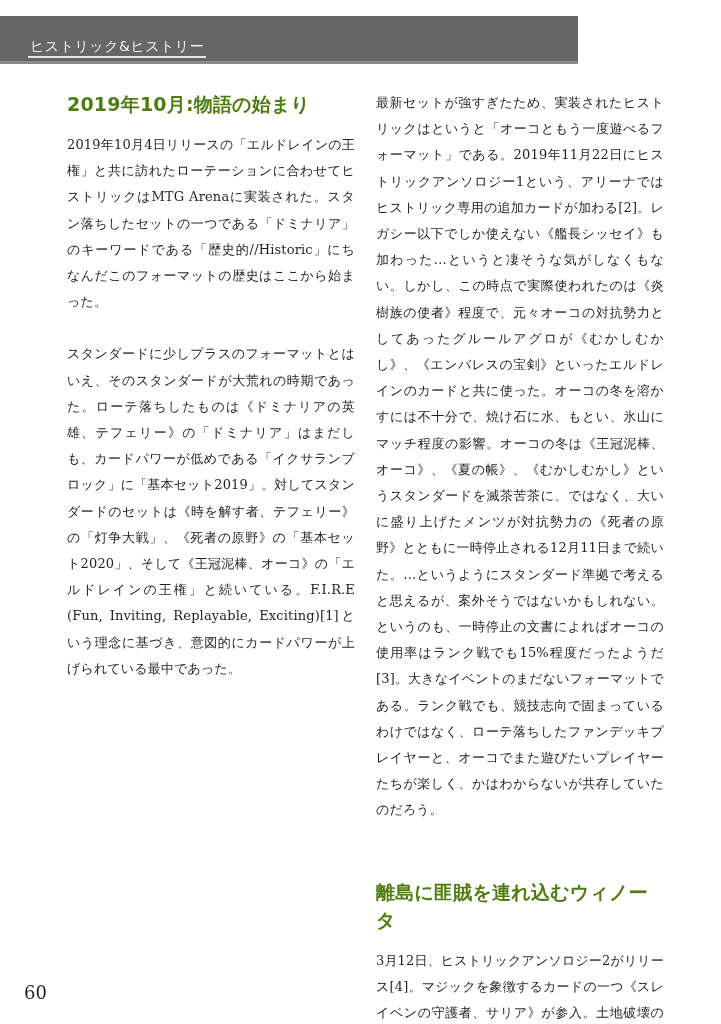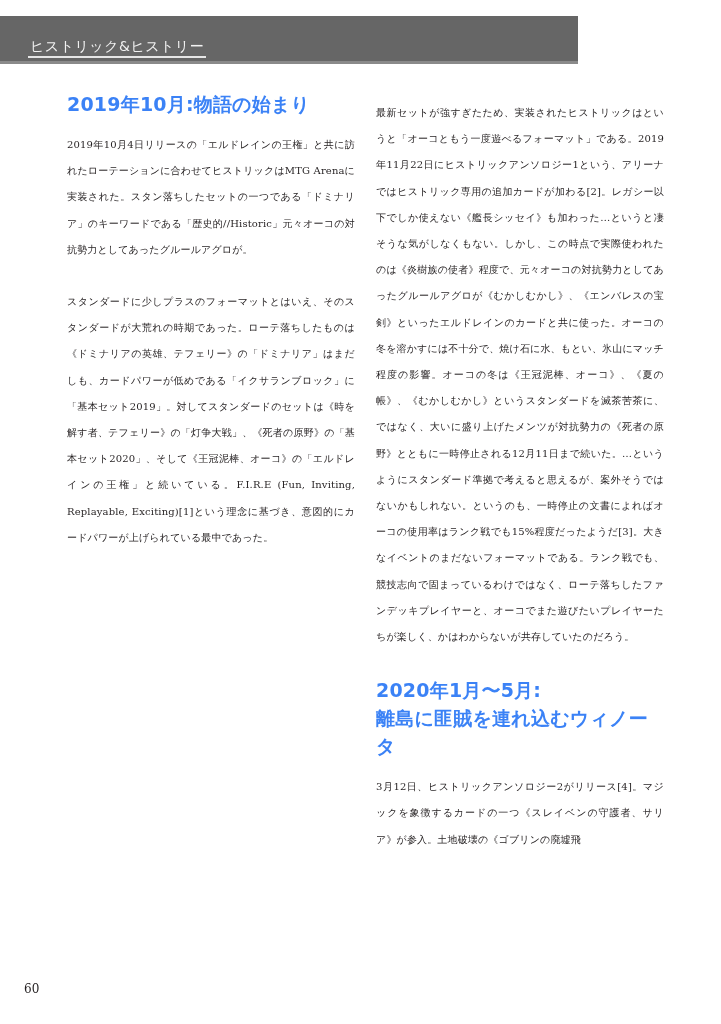--- a/index.html
+++ b/index.html
@@ -42,55 +42,55 @@
       width: 288px;
     }
     .col-left { left: 67px; }
     .col-right { left: 376px; }
     h2.section-title {
       font-family: "DejaVu Sans", "Liberation Sans", sans-serif;
       font-weight: bold;
       font-size: 19px;
       line-height: 28px;
       margin: 0 0 14px 0;
-      color: #3b82f6;
+      color: #4d7c0f;
       letter-spacing: 0.2px;
     }
     p.body {
-      font-size: 10px;
+      font-size: 13px;
       line-height: 26.2px;
-      margin: 10px 0 26px 0;
+      margin: 0 0 26px 0;
       text-align: justify;
       letter-spacing: 0.15px;
     }
     .col-left p.body:first-of-type { margin-top: 0; }
     .col-right h2.section-title { margin-top: 22px; }
     .page-number {
       position: absolute;
       left: 24px;
       top: 982px;
-      font-size: 12px;
+      font-size: 18px;
       color: #231f20;
     }
   </style>
 </head>
 <body>
 
 <div class="header-band">
   <span class="running-head">ヒストリック&amp;ヒストリー</span>
 </div>
 
 <div class="column col-left">
   <h2 class="section-title">2019年10月:物語の始まり</h2>
-  <p class="body">2019年10月4日リリースの「エルドレインの王権」と共に訪れたローテーションに合わせてヒストリックはMTG Arenaに実装された。スタン落ちしたセットの一つである「ドミナリア」のキーワードである「歴史的//Historic」元々オーコの対抗勢力としてあったグルールアグロが。</p>
+  <p class="body">2019年10月4日リリースの「エルドレインの王権」と共に訪れたローテーションに合わせてヒストリックはMTG Arenaに実装された。スタン落ちしたセットの一つである「ドミナリア」のキーワードである「歴史的//Historic」にちなんだこのフォーマットの歴史はここから始まった。</p>
   <p class="body">スタンダードに少しプラスのフォーマットとはいえ、そのスタンダードが大荒れの時期であった。ローテ落ちしたものは《ドミナリアの英雄、テフェリー》の「ドミナリア」はまだしも、カードパワーが低めである「イクサランブロック」に「基本セット2019」。対してスタンダードのセットは《時を解す者、テフェリー》の「灯争大戦」、《死者の原野》の「基本セット2020」、そして《王冠泥棒、オーコ》の「エルドレインの王権」と続いている。F.I.R.E (Fun, Inviting, Replayable, Exciting)[1]という理念に基づき、意図的にカードパワーが上げられている最中であった。</p>
 </div>
 
 <div class="column col-right">
   <p class="body">最新セットが強すぎたため、実装されたヒストリックはというと「オーコともう一度遊べるフォーマット」である。2019年11月22日にヒストリックアンソロジー1という、アリーナではヒストリック専用の追加カードが加わる[2]。レガシー以下でしか使えない《艦長シッセイ》も加わった…というと凄そうな気がしなくもない。しかし、この時点で実際使われたのは《炎樹族の使者》程度で、元々オーコの対抗勢力としてあったグルールアグロが《むかしむかし》、《エンバレスの宝剣》といったエルドレインのカードと共に使った。オーコの冬を溶かすには不十分で、焼け石に水、もとい、氷山にマッチ程度の影響。オーコの冬は《王冠泥棒、オーコ》、《夏の帳》、《むかしむかし》というスタンダードを滅茶苦茶に、ではなく、大いに盛り上げたメンツが対抗勢力の《死者の原野》とともに一時停止される12月11日まで続いた。…というようにスタンダード準拠で考えると思えるが、案外そうではないかもしれない。というのも、一時停止の文書によればオーコの使用率はランク戦でも15%程度だったようだ[3]。大きなイベントのまだないフォーマットである。ランク戦でも、競技志向で固まっているわけではなく、ローテ落ちしたファンデッキプレイヤーと、オーコでまた遊びたいプレイヤーたちが楽しく、かはわからないが共存していたのだろう。</p>
   <h2 class="section-title">
-    <span>2020年1月〜5月:</span><br>
+    <br>
     <span>離島に匪賊を連れ込むウィノータ</span>
   </h2>
   <p class="body">3月12日、ヒストリックアンソロジー2がリリース[4]。マジックを象徴するカードの一つ《スレイベンの守護者、サリア》が参入。土地破壊の《ゴブリンの廃墟飛</p>
 </div>
 
 <div class="page-number">60</div>
 
 </body></html>

